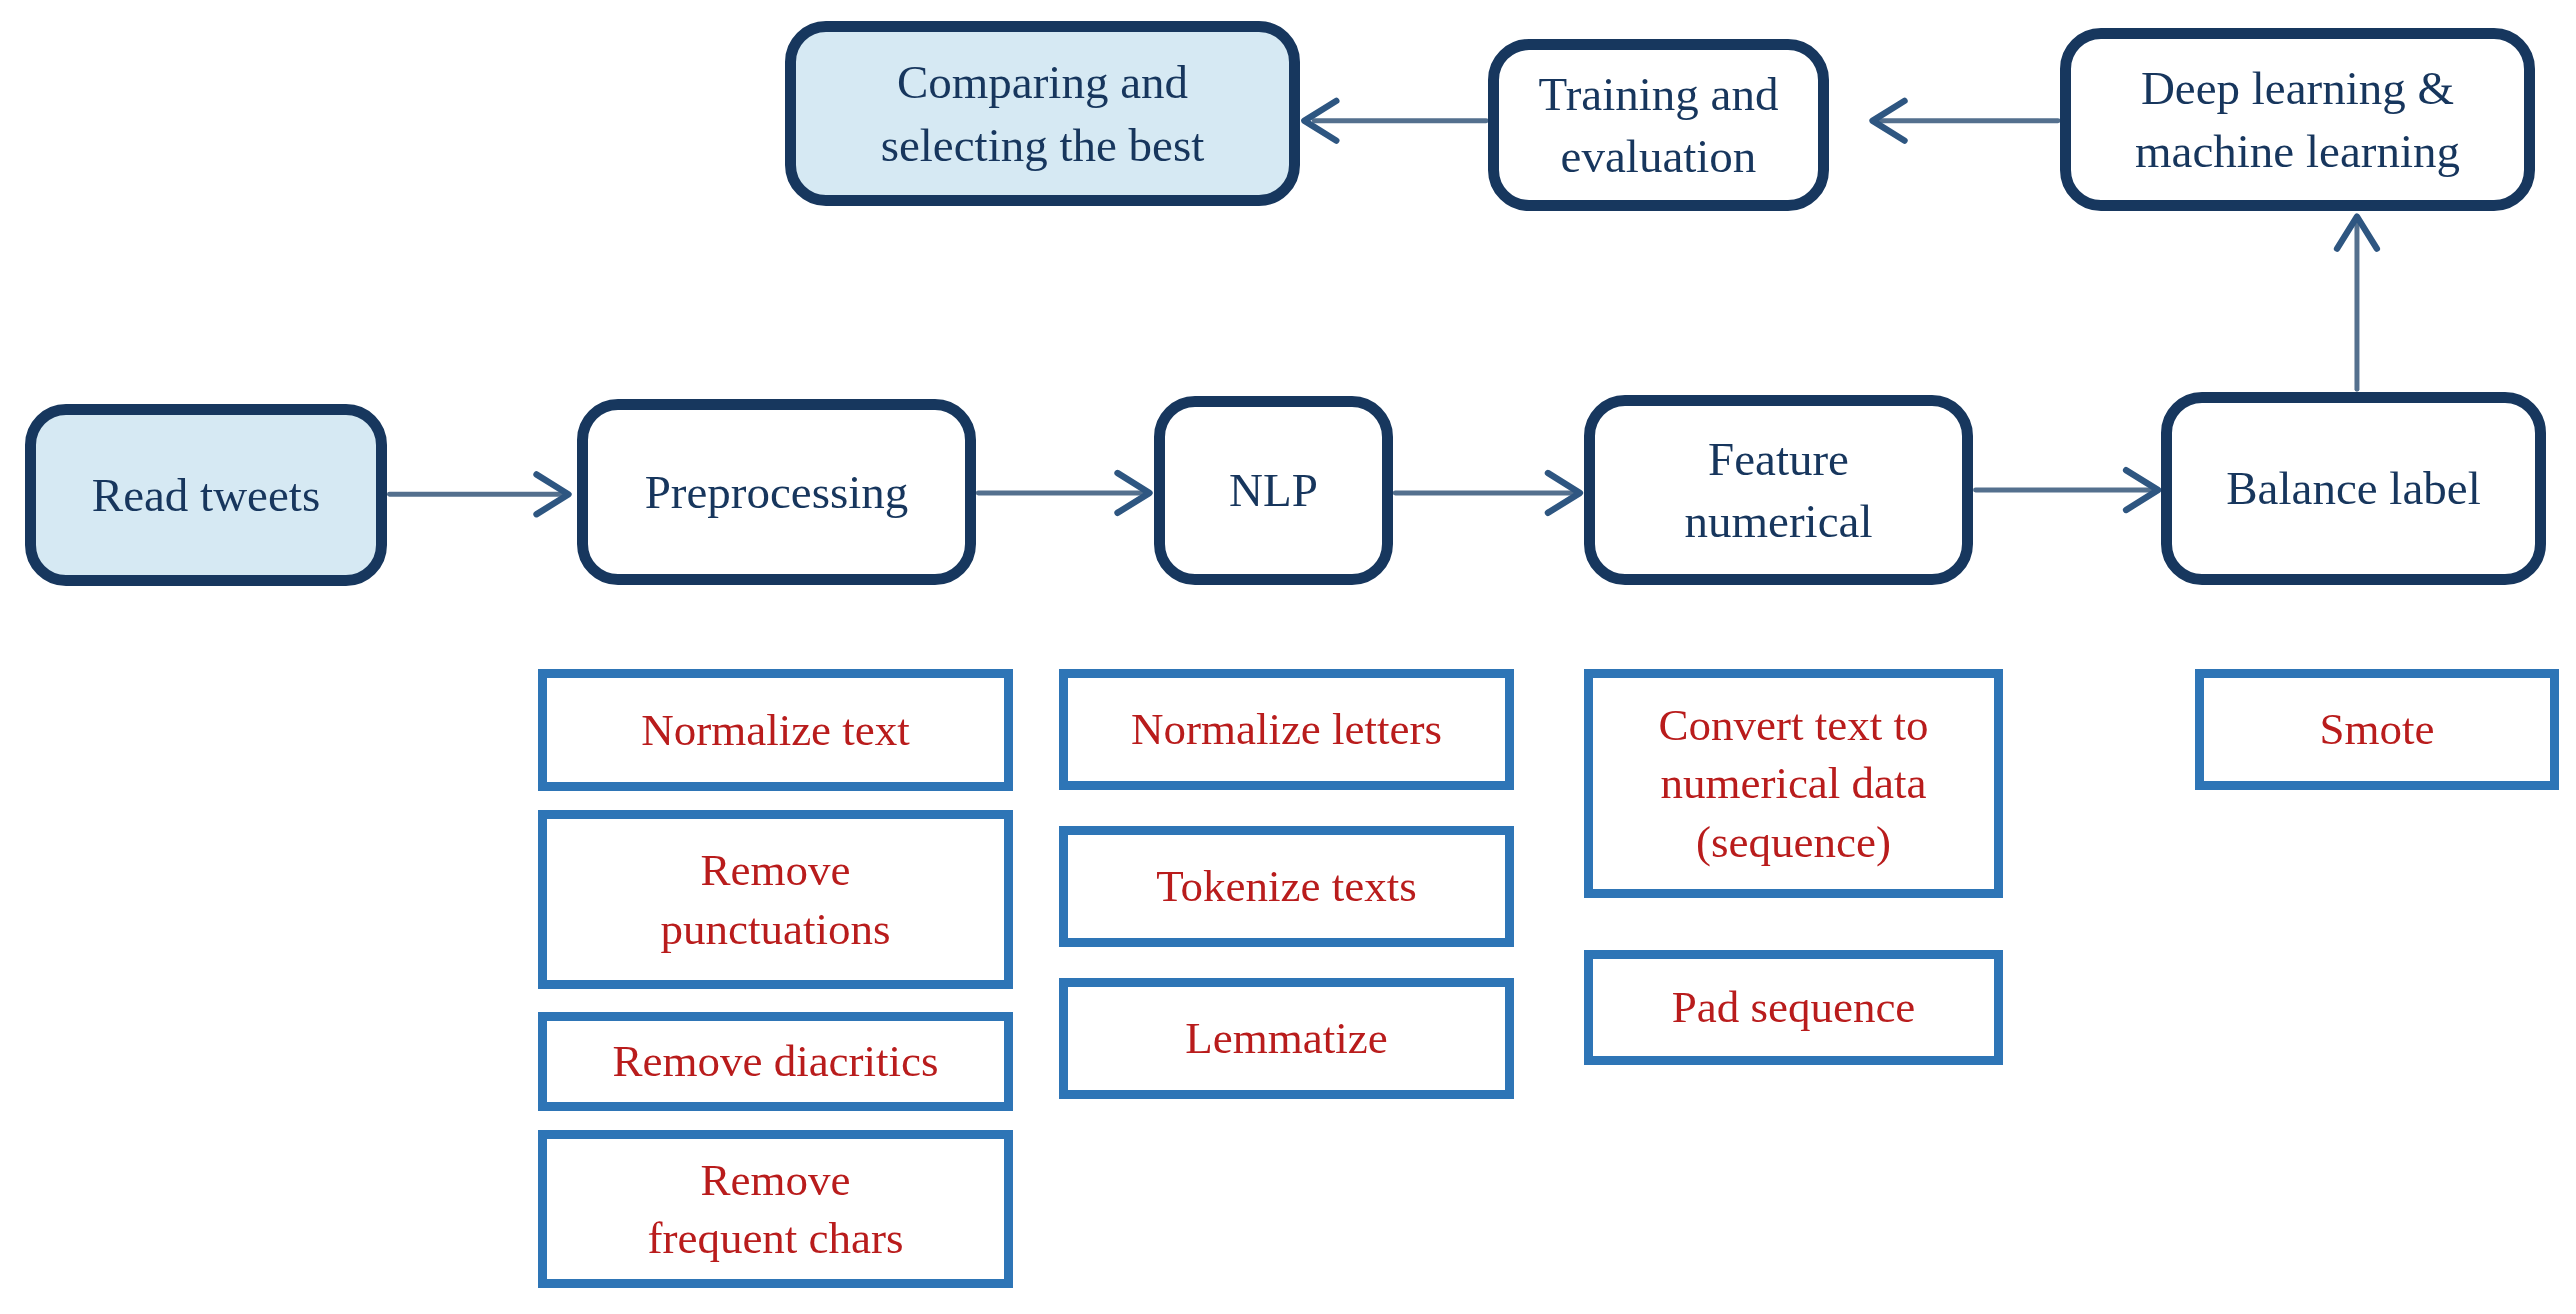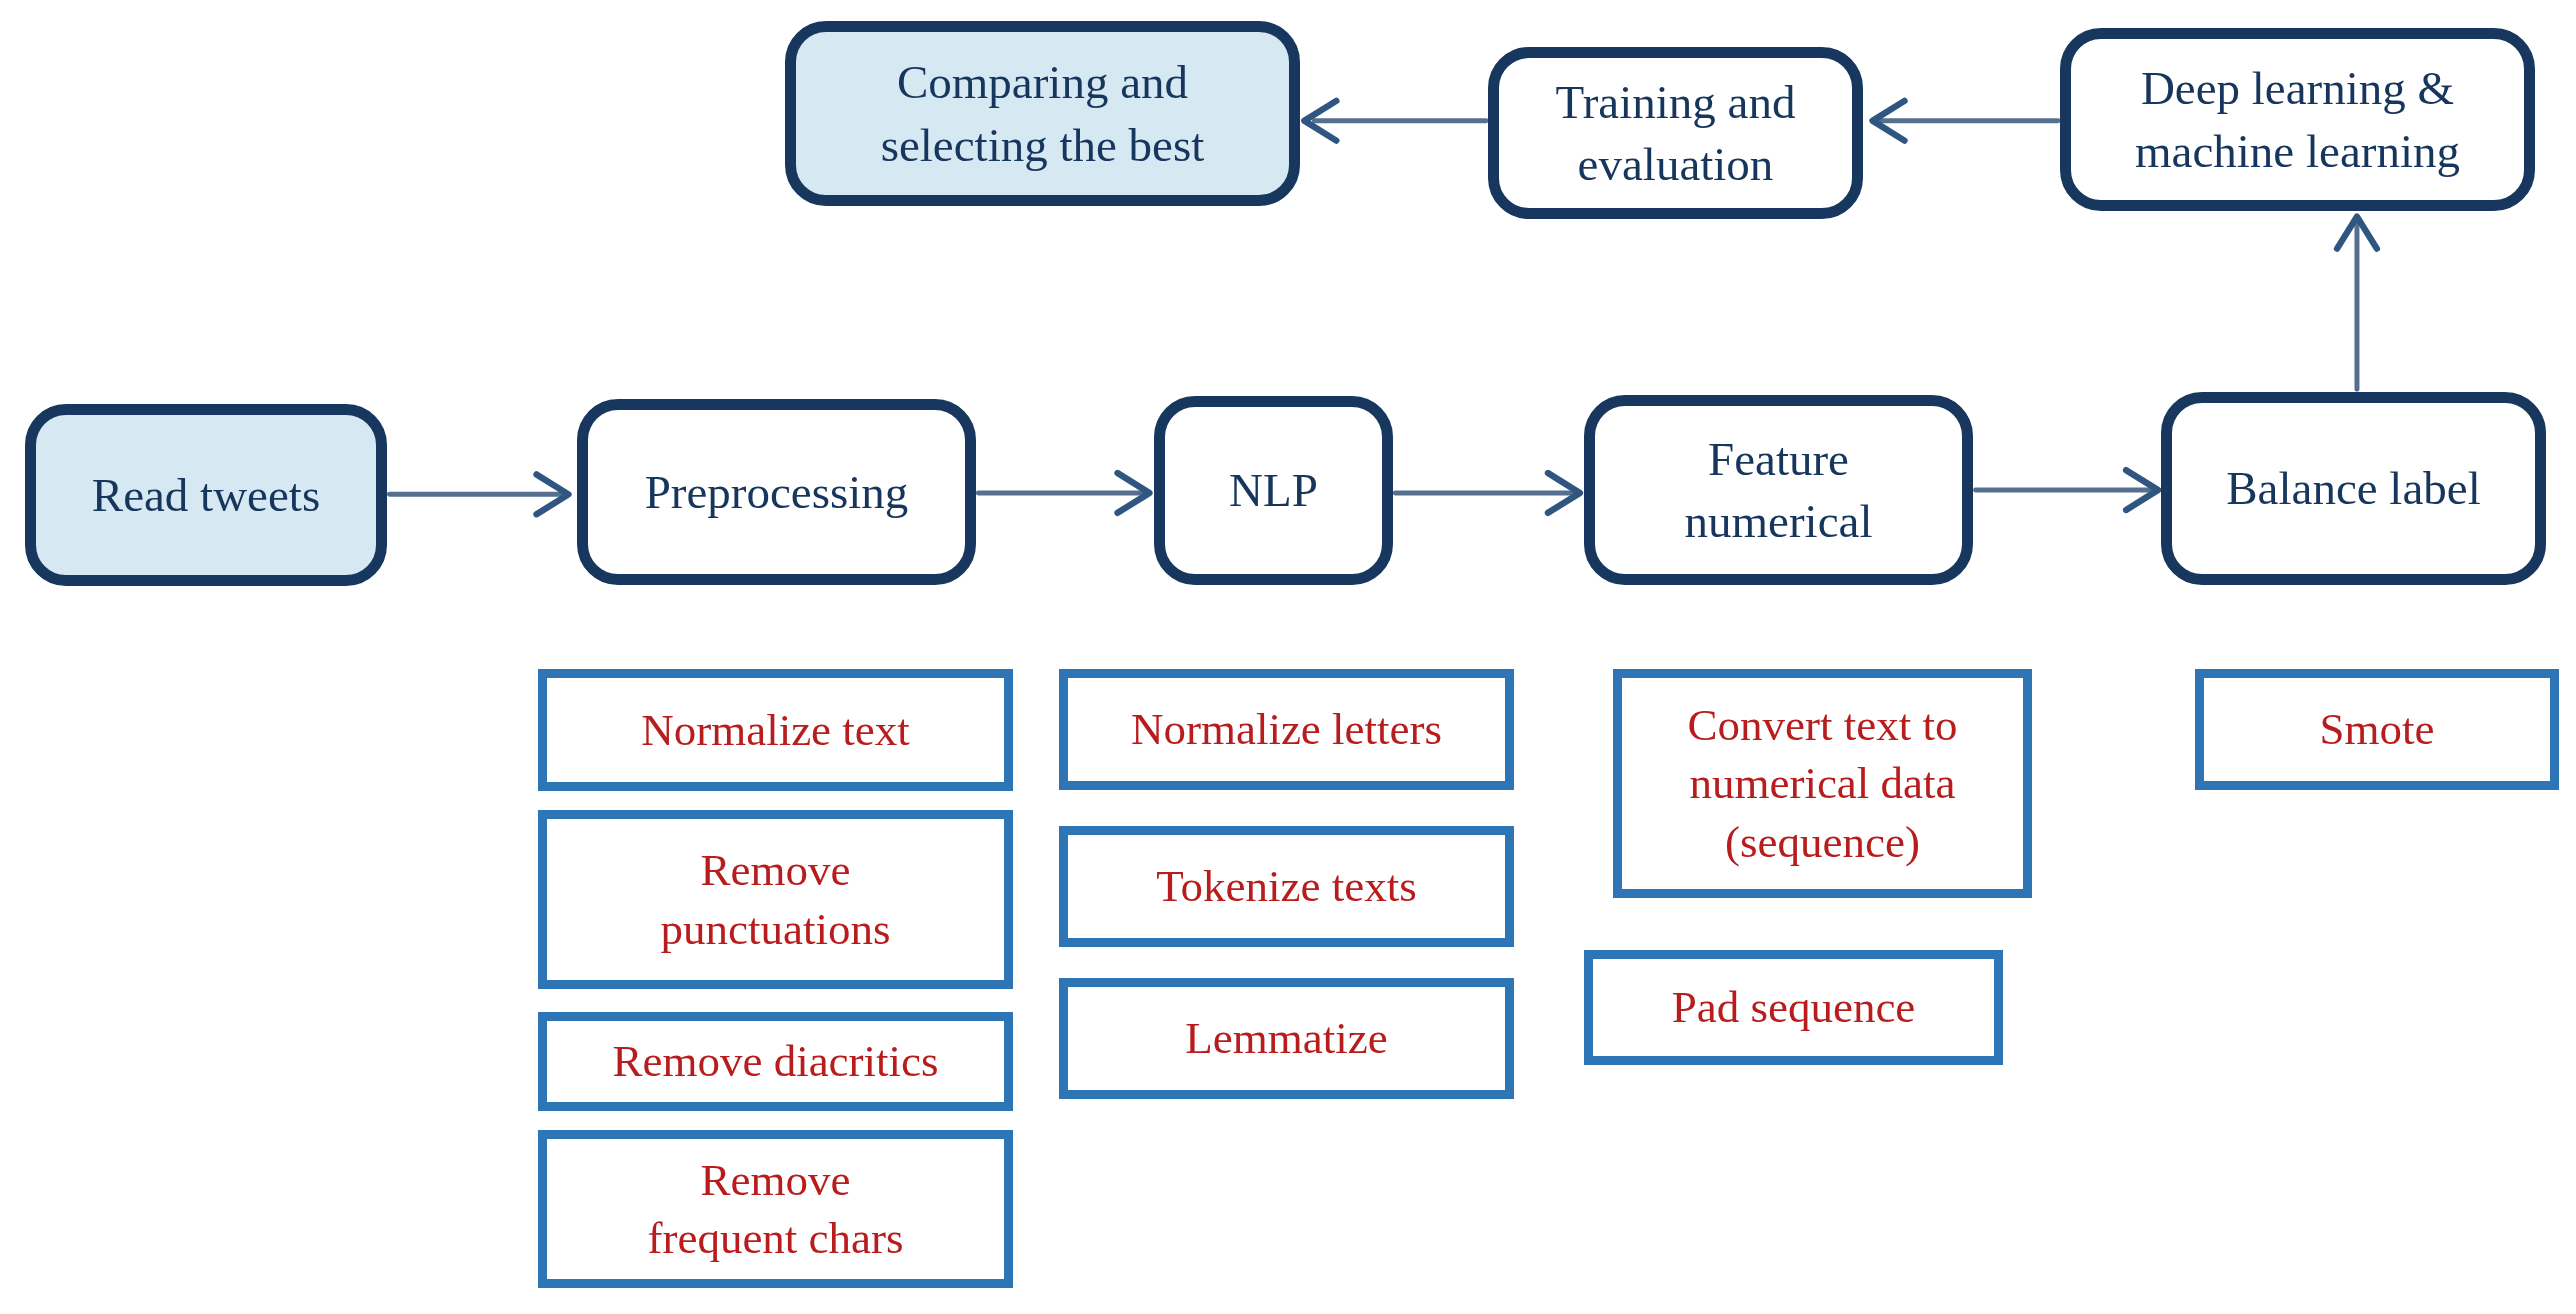--- a/index.html
+++ b/index.html
@@ -85,21 +85,21 @@
 
     <g>
       <line x1="2092" y1="170" x2="1850" y2="170" stroke="#54708e" stroke-width="7" stroke-linecap="round"></line>
       <polyline points="1881,142 1836,170 1881,198" fill="none" stroke="#2e5681" stroke-width="9" stroke-linecap="round" stroke-linejoin="round"></polyline>
     </g>
   </svg>
 
   <div class="node highlight" style="left:785px; top:21px; width:515px; height:185px; padding:0 43px;">
     <span class="node-label">Comparing and selecting the best</span>
   </div>
-  <div class="node" style="left:1488px; top:39px; width:375px; height:172px; padding:16px 18px;margin-top:8px;">
+  <div class="node" style="left:1488px; top:39px; width:341px; height:172px; padding:16px 18px;">
     <span class="node-label">Training and evaluation</span>
   </div>
   <div class="node" style="left:2060px; top:28px; width:475px; height:183px; padding:0 21px;">
     <span class="node-label">Deep learning &amp; machine learning</span>
   </div>
 
   <div class="node highlight" style="left:25px; top:404px; width:362px; height:182px;font-family:Liberation Serif, serif;">
     <span class="node-label">Read tweets</span>
   </div>
   <div class="node" style="left:577px; top:399px; width:399px; height:186px;">
@@ -131,21 +131,21 @@
   <div class="step" style="left:1059px; top:669px; width:455px; height:121px;">
     <span class="step-label">Normalize letters</span>
   </div>
   <div class="step" style="left:1059px; top:826px; width:455px; height:121px;">
     <span class="step-label">Tokenize texts</span>
   </div>
   <div class="step" style="left:1059px; top:978px; width:455px; height:121px;">
     <span class="step-label">Lemmatize</span>
   </div>
 
-  <div class="step" style="left:1584px; top:669px; width:419px; height:229px; padding:0 18px;margin-left:29px;">
+  <div class="step" style="left:1584px; top:669px; width:419px; height:229px; padding:0 18px;">
     <span class="step-label">Convert text to numerical data (sequence)</span>
   </div>
   <div class="step" style="left:1584px; top:950px; width:419px; height:115px;">
     <span class="step-label">Pad sequence</span>
   </div>
 
   <div class="step" style="left:2195px; top:669px; width:364px; height:121px;">
     <span class="step-label">Smote</span>
   </div>
 

